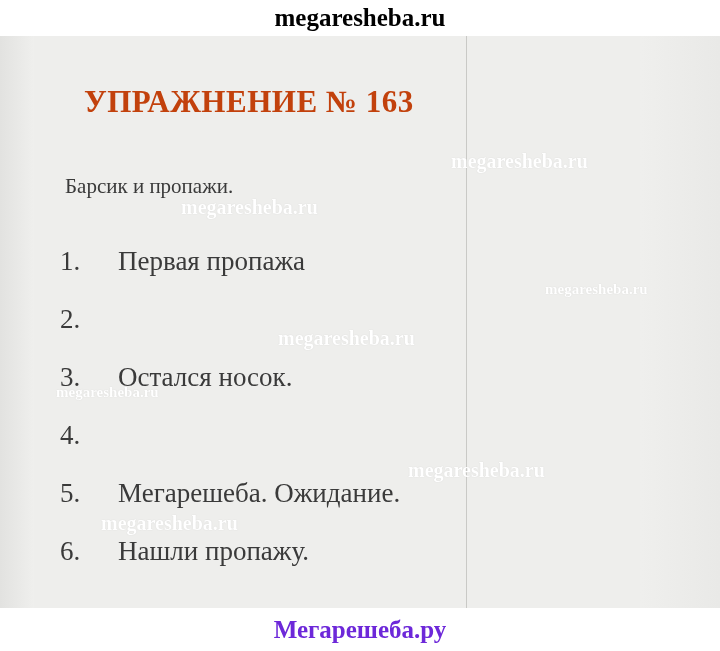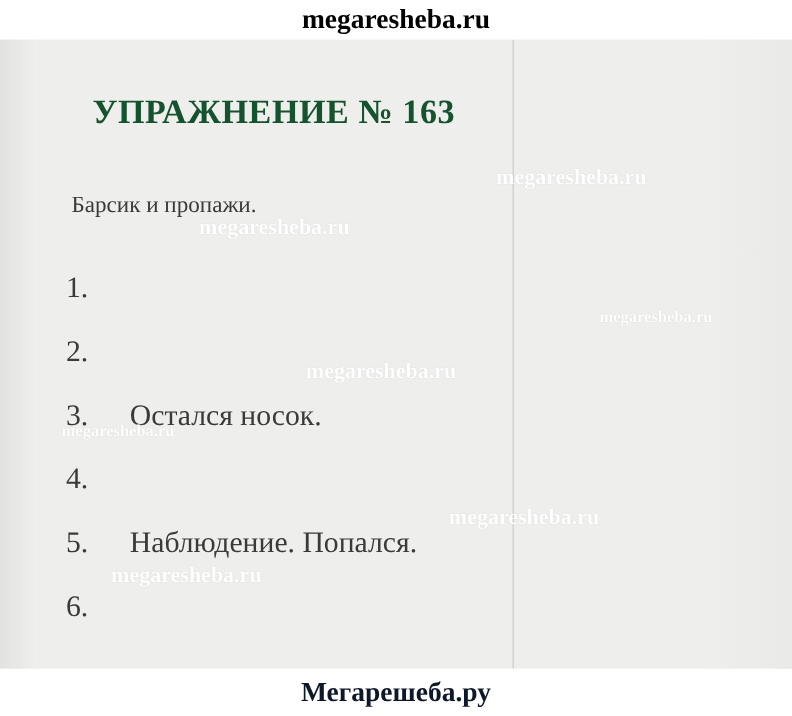--- a/index.html
+++ b/index.html
@@ -44,21 +44,21 @@
     height: 43px;
     background: #ffffff;
     display: flex;
     align-items: center;
     justify-content: center;
   }
   .bottom-banner .wm-text {
     font-family: "Liberation Serif", serif;
     font-weight: bold;
     font-size: 25px;
-    color: #0f172a;
+    color: #6d28d9;
   }
 
   
   .scan-page {
     position: absolute;
     left: 0;
     top: 36px;
     width: 720px;
     height: 572px;
     background: #eeeeec;
@@ -87,21 +87,21 @@
   }
 
   
   .exercise-title {
     position: absolute;
     left: 84px;
     top: 48px;
     font-family: "Liberation Serif", serif;
     font-weight: bold;
     font-size: 31px;
-    color: #14532d;
+    color: #c2410c;
     letter-spacing: 0.5px;
   }
   .exercise-subtitle {
     position: absolute;
     left: 37px;
     top: 138px;
     font-family: "Liberation Serif", serif;
     font-size: 21px;
     color: #3a3a3a;
     margin-left: 28px;
@@ -159,37 +159,39 @@
   <div class="paper-shade-left"></div>
   <div class="paper-shade-right"></div>
   <div class="page-fold"></div>
 
   <div class="exercise-title">УПРАЖНЕНИЕ № 163</div>
   <div class="exercise-subtitle">Барсик и пропажи.</div>
 
   <div class="item-list">
     <div class="list-item li-0">
       <span class="num">1.</span>
+      <span class="txt">Первая пропажа</span>
     </div>
     <div class="list-item li-1">
       <span class="num">2.</span>
     </div>
     <div class="list-item li-2">
       <span class="num">3.</span>
       <span class="txt">Остался носок.</span>
     </div>
     <div class="list-item li-3">
       <span class="num">4.</span>
     </div>
     <div class="list-item li-4">
       <span class="num">5.</span>
-      <span class="txt">Наблюдение. Попался.</span>
+      <span class="txt">Мегарешеба. Ожидание.</span>
     </div>
     <div class="list-item li-5">
       <span class="num">6.</span>
+      <span class="txt">Нашли пропажу.</span>
     </div>
   </div>
 </div>
 
 <div id="watermark-layer">
     <div class="wm" style="left: 451px; top: 150px; font-size: 20px; color: rgb(255, 255, 255);">megaresheba.ru</div>
     <div class="wm" style="left: 181px; top: 196px; font-size: 20px; color: rgb(255, 255, 255);">megaresheba.ru</div>
     <div class="wm" style="left: 545px; top: 281px; font-size: 15px; color: rgb(255, 255, 255);">megaresheba.ru</div>
     <div class="wm" style="left: 278px; top: 327px; font-size: 20px; color: rgb(255, 255, 255);">megaresheba.ru</div>
     <div class="wm" style="left: 56px; top: 384px; font-size: 15px; color: rgb(255, 255, 255);">megaresheba.ru</div>

